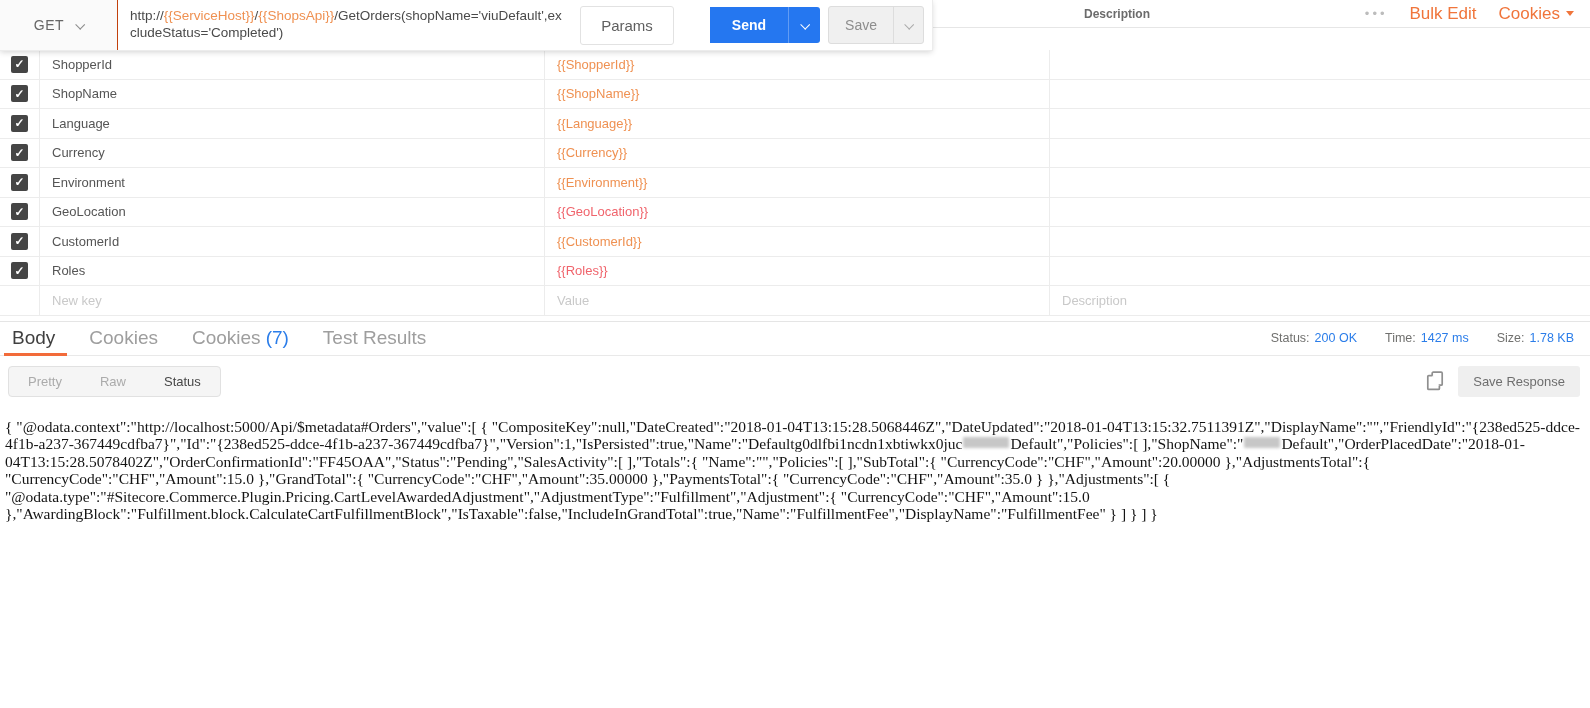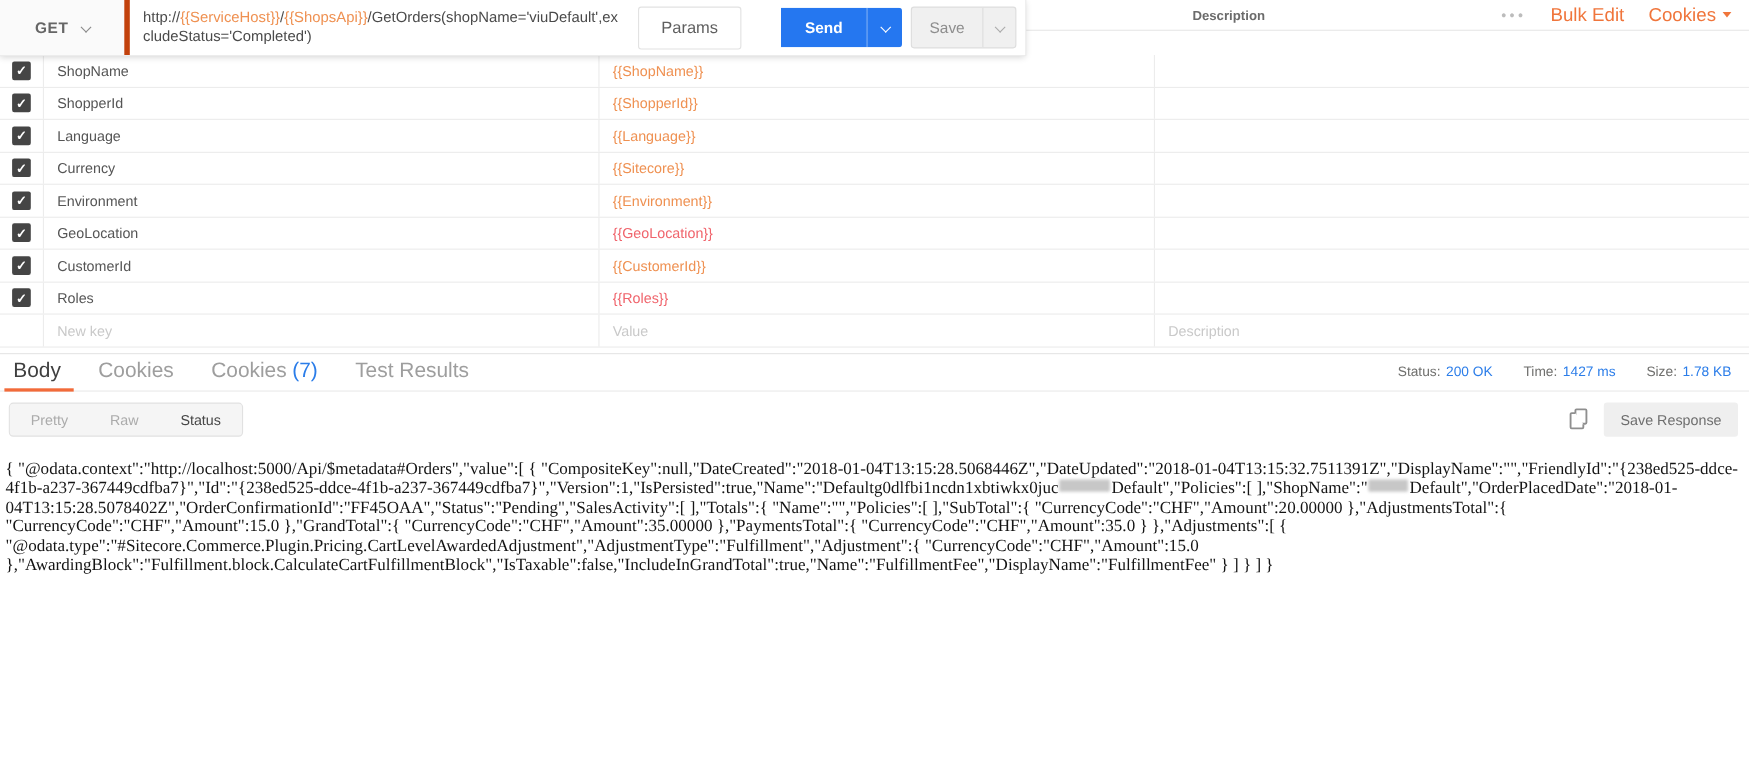--- a/index.html
+++ b/index.html
@@ -41,22 +41,22 @@
   .var-red { color:#f0646c; }
   .placeholder { color:#c9c9c9; font-size:13px; padding-left:12px; }
 
   
   .url-card {
     position:absolute; top:0; left:0; width:932px; min-height:48px; z-index:5;
     background:#fff; display:flex; align-items:stretch;
     box-shadow:0 0 0 1px #ececec, 0 2px 6px rgba(0,0,0,.18);
   }
   .method-box {
-    width:118px; background:#fafafa; border-right:5px solid #c2410c;
-    display:flex; align-items:center; justify-content:center; gap:12px; cursor:pointer;font-weight:bold;
+    width:118px; background:#fafafa; border-right:1px solid #c2410c;
+    display:flex; align-items:center; justify-content:center; gap:12px; cursor:pointer;
   }
   .method-label { font-size:14px; color:#666; letter-spacing:.5px; }
   .chev { display:inline-block; width:7px; height:7px; border-right:1.5px solid #8a8a8a; border-bottom:1.5px solid #8a8a8a; transform:rotate(45deg) translateY(-1px); }
   .url-field {
     flex:1; padding:7px 12px 9px 12px; font-size:13.5px; line-height:17px; color:#4a4a4a;
     word-break:break-all; cursor:text;
   }
   .url-var { color:#ef9152; }
   .params-btn {
     align-self:center; margin:0 8px 0 6px; padding:10px 20px; white-space:nowrap;
@@ -123,60 +123,60 @@
         </span>
       </div>
     </div>
     <div class="pspacer"></div>
 
     <div class="prow">
       <div class="pcell chk-cell">
           <span class="checkbox"></span>
         </div>
       <div class="pcell">
+          <span class="cell-key">ShopperId</span>
+        </div>
+      <div class="pcell">
+          <span class="cell-value var-orange">{{ShopperId}}</span>
+        </div>
+      <div class="pcell last"></div>
+    </div>
+    <div class="prow">
+      <div class="pcell chk-cell">
+          <span class="checkbox"></span>
+        </div>
+      <div class="pcell">
           <span class="cell-key">ShopName</span>
         </div>
       <div class="pcell">
           <span class="cell-value var-orange">{{ShopName}}</span>
         </div>
       <div class="pcell last"></div>
     </div>
     <div class="prow">
       <div class="pcell chk-cell">
           <span class="checkbox"></span>
         </div>
       <div class="pcell">
-          <span class="cell-key">ShopperId</span>
-        </div>
-      <div class="pcell">
-          <span class="cell-value var-orange">{{ShopperId}}</span>
-        </div>
-      <div class="pcell last"></div>
-    </div>
-    <div class="prow">
-      <div class="pcell chk-cell">
-          <span class="checkbox"></span>
-        </div>
-      <div class="pcell">
           <span class="cell-key">Language</span>
         </div>
       <div class="pcell">
           <span class="cell-value var-orange">{{Language}}</span>
         </div>
       <div class="pcell last"></div>
     </div>
     <div class="prow">
       <div class="pcell chk-cell">
           <span class="checkbox"></span>
         </div>
       <div class="pcell">
           <span class="cell-key">Currency</span>
         </div>
       <div class="pcell">
-          <span class="cell-value var-orange">{{Sitecore}}</span>
+          <span class="cell-value var-orange">{{Currency}}</span>
         </div>
       <div class="pcell last"></div>
     </div>
     <div class="prow">
       <div class="pcell chk-cell">
           <span class="checkbox"></span>
         </div>
       <div class="pcell">
           <span class="cell-key">Environment</span>
         </div>

